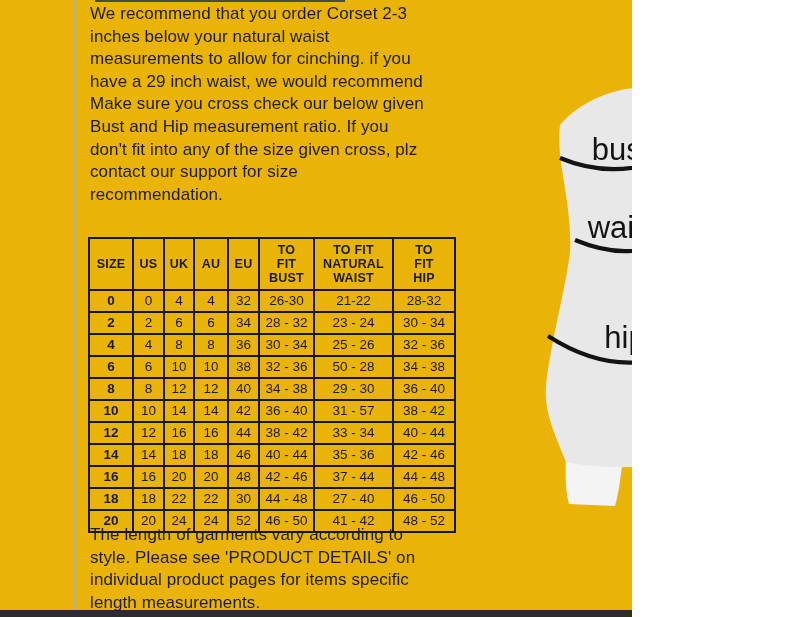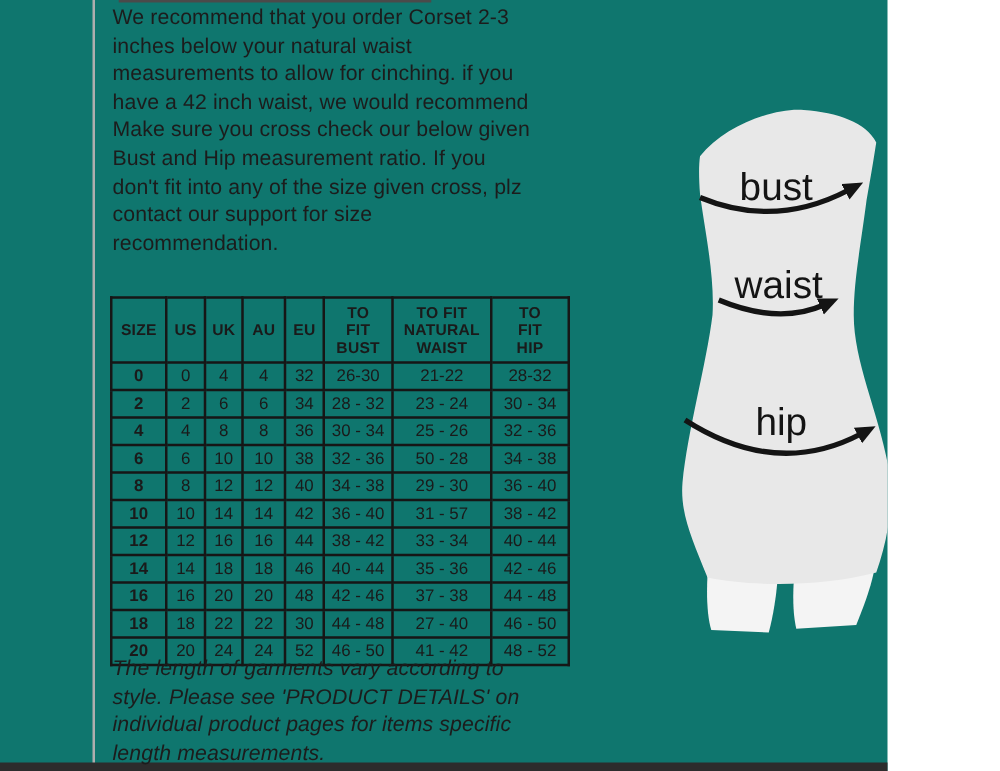--- a/index.html
+++ b/index.html
@@ -1,25 +1,25 @@
 <!DOCTYPE html>
 <html><head>
 <meta charset="utf-8">
 <style>
   html,body{margin:0;padding:0;background:#ffffff;}
   .canvas{
-    position:relative;width:710px;height:617px;background:#0f766e;overflow:hidden;
+    position:relative;width:632px;height:617px;background:#eab308;overflow:hidden;
     font-family:"Liberation Sans",sans-serif;color:#1e1e1e;
   }
   .top-bar{position:absolute;left:95px;top:0;width:250px;height:2px;background:#4a4a4a;}
   .v-divider{position:absolute;left:74px;top:0;width:2px;height:611px;background:#aeaeae;}
   .bottom-bar{position:absolute;left:0;top:610px;width:800px;height:7px;background:#2c2c2c;}
 
   .intro{position:absolute;left:90px;top:3px;}
-  .footer-text{position:absolute;left:90px;top:524px;font-style:italic;}
+  .footer-text{position:absolute;left:90px;top:524px;}
   .intro .line,.footer-text .line{
     font-size:17px;line-height:22.6px;white-space:nowrap;color:#1c1c1c;letter-spacing:.1px;
   }
 
   table.size-table{
     position:absolute;left:88px;top:237px;border-collapse:collapse;table-layout:fixed;
   }
   table.size-table th,table.size-table td{
     border:2px solid #161616;text-align:center;vertical-align:middle;padding:0;
     color:#1a1a1a;overflow:hidden;
@@ -37,21 +37,21 @@
 <div class="canvas">
 
   <div class="top-bar"></div>
   <div class="v-divider"></div>
   <div class="bottom-bar"></div>
 
   <div class="intro">
       <div class="line">We recommend that you order Corset 2-3</div>
       <div class="line">inches below your natural waist</div>
       <div class="line">measurements to allow for cinching. if you</div>
-      <div class="line">have a 42 inch waist, we would recommend</div>
+      <div class="line">have a 29 inch waist, we would recommend</div>
       <div class="line">Make sure you cross check our below given</div>
       <div class="line">Bust and Hip measurement ratio. If you</div>
       <div class="line">don't fit into any of the size given cross, plz</div>
       <div class="line">contact our support for size</div>
       <div class="line">recommendation.</div>
     </div>
 
   <table class="size-table">
     <colgroup>
         <col style="width: 44px;">
@@ -178,21 +178,21 @@
           <td>35 - 36</td>
           <td>42 - 46</td>
         </tr>
         <tr>
           <td>16</td>
           <td>16</td>
           <td>20</td>
           <td>20</td>
           <td>48</td>
           <td>42 - 46</td>
-          <td>37 - 38</td>
+          <td>37 - 44</td>
           <td>44 - 48</td>
         </tr>
         <tr>
           <td>18</td>
           <td>18</td>
           <td>22</td>
           <td>22</td>
           <td>30</td>
           <td>44 - 48</td>
           <td>27 - 40</td>

